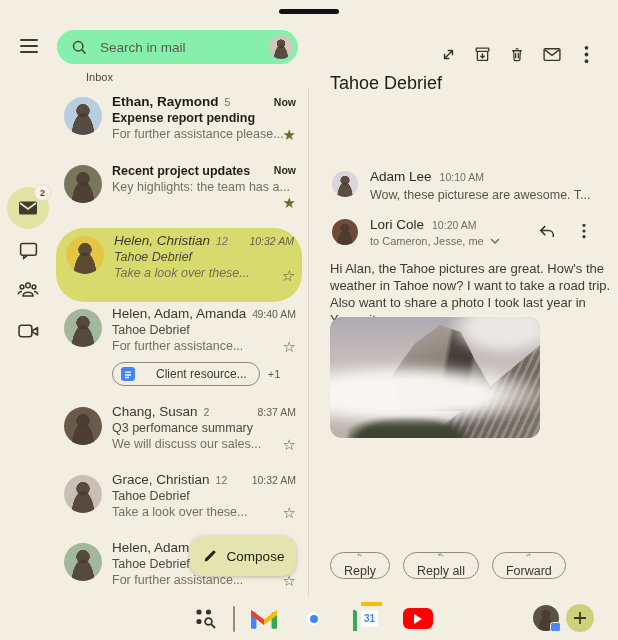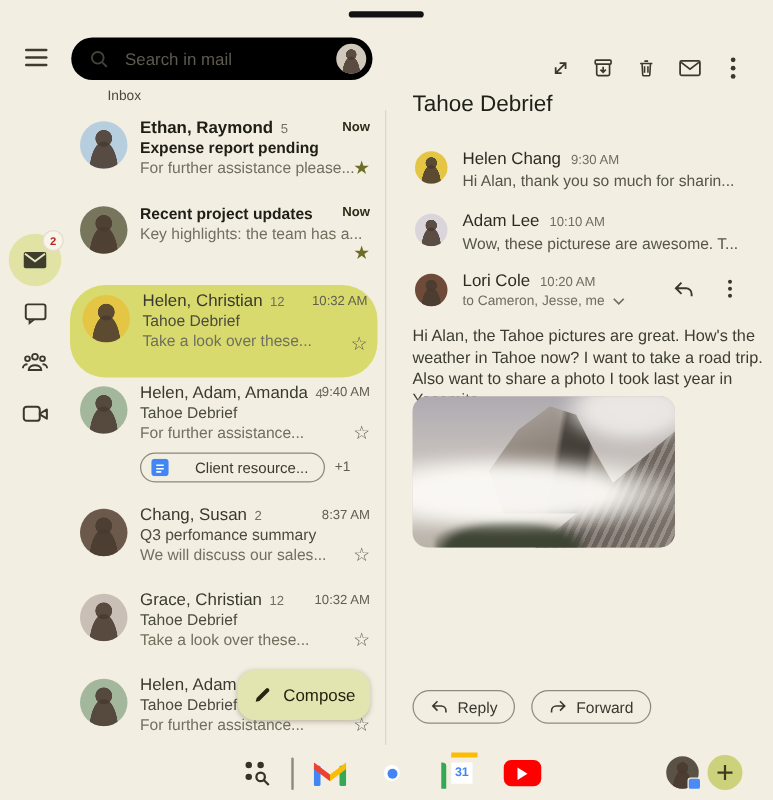--- a/index.html
+++ b/index.html
@@ -8,21 +8,21 @@
   svg{display:block;}
   
   .handle{position:absolute;left:279px;top:9px;width:60px;height:5px;border-radius:3px;background:#121212;}
   
   .hamburger{position:absolute;left:20px;top:39px;width:18px;height:14px;display:flex;flex-direction:column;justify-content:space-between;background:none;border:none;padding:0;cursor:pointer;}
   .hamburger span{display:block;height:2px;border-radius:1px;background:#3e3c31;}
   .rail-item{position:absolute;left:7px;width:42px;height:42px;display:flex;align-items:center;justify-content:center;border-radius:50%;}
   .rail-item.selected{background:#e0e3a4;}
   .rail-badge{position:absolute;right:-2px;top:-3px;width:15px;height:15px;border-radius:50%;background:#f8f4ea;border:1px solid #e3ded0;color:#b3261e;font-size:9px;font-weight:700;display:flex;align-items:center;justify-content:center;}
   
-  .searchbar{position:absolute;left:57px;top:30px;width:241px;height:34px;border-radius:17px;background:#000000;display:flex;align-items:center;padding:0 5px 0 14px;box-sizing:border-box;}
+  .searchbar{position:absolute;left:57px;top:30px;width:241px;height:34px;border-radius:17px;background:#86efac;display:flex;align-items:center;padding:0 5px 0 14px;box-sizing:border-box;}
   .searchbar .ph{flex:1;margin-left:12px;font-size:13.5px;color:#5d5b4f;}
   .avatar{position:relative;border-radius:50%;overflow:hidden;flex:none;}
   .avatar::after{content:"";position:absolute;inset:0;background:
     radial-gradient(circle at 50% 36%, rgba(73,58,47,.88) 0 21%, rgba(73,58,47,0) 22.5%),
     radial-gradient(ellipse at 50% 108%, rgba(73,58,47,.88) 0 42%, rgba(73,58,47,0) 43.5%);}
   .av24{width:24px;height:24px;}
   .av38{width:38px;height:38px;}
   .av26{width:26px;height:26px;}
   .inbox-label{position:absolute;left:86px;top:71px;font-size:11px;color:#4b4a3e;}
   
@@ -31,21 +31,21 @@
   .row .txt{position:absolute;left:56px;top:0;right:60px;}
   .l1{font-size:13.5px;color:#3a392f;font-weight:500;white-space:nowrap;}
   .l1 .ct{font-size:10.5px;color:#71705f;font-weight:400;margin-left:6px;}
   .l2{font-size:12.5px;color:#4c4b40;margin-top:2px;white-space:nowrap;}
   .l3{font-size:12.5px;color:#71705f;margin-top:2px;white-space:nowrap;}
   .row.unread .l1,.row.unread .l2{font-weight:700;color:#1f1e16;}
   .tm{position:absolute;right:8px;top:2px;font-size:10.5px;color:#61604f;}
   .row.unread .tm{font-weight:700;color:#2b2d18;}
   .star{position:absolute;right:8px;top:33px;font-size:15px;color:#57554a;line-height:15px;cursor:pointer;}
   .star.filled{color:#6d6d28;}
-  .row.selected{left:56px;width:246px;height:74px;border-radius:28px;}
+  .row.selected{left:56px;width:246px;height:74px;border-radius:28px;font-style:italic;}
   .row.selected .avatar{top:8px;left:10px;}
   .row.selected .txt{top:5px;left:58px;}
   .row.selected .tm{top:7px;}
   .row.selected .star{top:40px;}
   .chiprow{position:absolute;left:56px;top:56px;display:flex;align-items:center;gap:8px;}
   .chip{display:flex;align-items:center;gap:21px;border:1px solid #8b887a;border-radius:13px;height:24px;padding:0 12px 0 8px;font-size:12px;color:#3c3b31;background:transparent;cursor:pointer;}
   .chip-extra{font-size:11px;color:#5e5d4f;}
   .compose{position:absolute;left:190px;top:536px;width:106px;height:40px;border-radius:14px;border:none;display:flex;align-items:center;justify-content:center;gap:9px;font-size:13.5px;font-weight:500;color:#23220f;box-shadow:0 1px 4px rgba(90,85,50,.35);cursor:pointer;z-index:6;font-family:inherit;}
   
   .vdiv{position:absolute;left:308px;top:88px;bottom:44px;width:1px;background:#ddd7c8;}
@@ -64,21 +64,21 @@
   
   .photo{position:absolute;left:330px;top:317px;width:210px;height:121px;border-radius:12px;overflow:hidden;background:linear-gradient(180deg,#aeaab0 0%,#c2bcba 32%,#d3cdc7 60%,#b9b2a9 100%);cursor:pointer;}
   .ph-slope{position:absolute;right:-24px;bottom:-12px;width:150px;height:125px;background:linear-gradient(295deg,#968d84 0%,#786f67 45%,#554f49 85%);clip-path:polygon(100% 0,100% 100%,0 100%);}
   .ph-slope::after{content:"";position:absolute;inset:0;background:repeating-linear-gradient(115deg,rgba(255,255,255,.14) 0 3px,rgba(0,0,0,.12) 3px 7px);clip-path:polygon(100% 0,100% 100%,0 100%);}
   .ph-cliff{position:absolute;left:52px;top:8px;width:116px;height:86px;background:linear-gradient(160deg,#aaa29b 10%,#8b8279 45%,#6b635c 80%),linear-gradient(100deg,transparent 52%,rgba(43,38,34,.6) 56% 72%,transparent 76%);background-blend-mode:multiply;clip-path:polygon(18% 100%,8% 60%,28% 22%,50% 0,68% 8%,80% 40%,95% 75%,100% 100%);}
   .ph-fog{position:absolute;left:-12px;top:46px;width:230px;height:58px;background:radial-gradient(ellipse at 38% 55%,rgba(250,248,244,.98) 0 42%,rgba(250,248,244,0) 74%);filter:blur(5px);}
   .ph-fog2{position:absolute;left:120px;top:-8px;width:110px;height:46px;background:radial-gradient(ellipse at 50% 40%,rgba(240,237,233,.9) 0 45%,rgba(240,237,233,0) 75%);filter:blur(5px);}
   .ph-trees{position:absolute;left:18px;bottom:-4px;width:120px;height:26px;background:radial-gradient(ellipse at 50% 100%,#3e4434 0 60%,rgba(62,68,52,0) 80%);filter:blur(1.5px);}
   
   .btnrow{position:absolute;left:330px;top:552px;display:flex;gap:13px;}
-  .pill{display:flex;align-items:center;gap:7px;height:27px;border:1px solid #8f8b7c;border-radius:14px;background:transparent;padding:0 13px;font-size:12.5px;color:#393830;cursor:pointer;font-family:inherit;}
+  .pill{display:flex;align-items:center;gap:7px;height:27px;border:1px solid #8f8b7c;border-radius:14px;background:transparent;padding:0 13px;font-size:12.5px;color:#393830;cursor:pointer;font-family:inherit;flex-direction:column;}
   
   .tb{position:absolute;left:0;right:0;top:600px;height:40px;}
   .tb-item{position:absolute;cursor:pointer;}
   .tb-div{position:absolute;left:233px;top:6px;width:2px;height:26px;background:#908d80;border-radius:1px;}
   .chrome{width:29px;height:29px;border-radius:50%;background:conic-gradient(from 90deg,#fbbc05 0 120deg,#34a853 120deg 240deg,#ea4335 240deg 360deg);position:relative;}
   .chrome::before{content:"";position:absolute;left:8px;top:8px;width:13px;height:13px;border-radius:50%;background:#fff;}
   .chrome::after{content:"";position:absolute;left:10.5px;top:10.5px;width:8px;height:8px;border-radius:50%;background:#4285f4;}
   .cal{width:25px;height:25px;border-radius:3px;background:#4285f4;position:relative;}
   .cal .g{position:absolute;right:0;top:4px;width:4px;height:21px;background:#34a853;border-radius:0 3px 0 0;}
   .cal .y{position:absolute;left:4px;bottom:0;width:21px;height:4px;background:#fbbc05;}
@@ -267,27 +267,20 @@
       <svg width="5" height="19" viewBox="0 0 5 20" fill="#3a382d">
           <circle cx="2.5" cy="3" r="2"></circle>
           <circle cx="2.5" cy="10" r="2"></circle>
           <circle cx="2.5" cy="17" r="2"></circle>
         </svg>
     </span>
   </div>
 
   <h1 class="thread-title" style="margin:0;">Tahoe Debrief</h1>
 
-  <div class="msg" style="top:119px">
-    <span class="avatar av26" style="background: rgb(229, 197, 68);"></span>
-    <div class="mtxt">
-      <div class="m1l"><span>Helen Chang</span><span class="mtime">9:30 AM</span></div>
-      <div class="m2l">Hi Alan, thank you so much for sharin...</div>
-    </div>
-  </div>
 
   <div class="msg" style="top:169px">
     <span class="avatar av26" style="background: rgb(217, 213, 218);"></span>
     <div class="mtxt">
       <div class="m1l"><span>Adam Lee</span><span class="mtime">10:10 AM</span></div>
       <div class="m2l">Wow, these picturese are awesome. T...</div>
     </div>
   </div>
 
   <div class="msg" style="top:217px">
@@ -328,20 +321,26 @@
   </div>
 
   <div class="btnrow">
     <button class="pill">
       <svg width="15" height="13" viewBox="0 0 20 16" fill="none" stroke="#3a382d" stroke-width="1.7">
           <path d="M8 2 L3 7 l5 5 M3 7 h9 a5 5 0 0 1 5 5 v2"></path>
         </svg>
       <span>Reply</span>
     </button>
     <button class="pill">
+      <svg width="17" height="13" viewBox="0 0 24 16" fill="none" stroke="#3a382d" stroke-width="1.7">
+          <path d="M7 2 L2 7 l5 5 M12 2 L7 7 l5 5 M7 7 h9 a5 5 0 0 1 5 5 v2"></path>
+        </svg>
+      <span>Reply all</span>
+    </button>
+    <button class="pill">
       <svg width="15" height="13" viewBox="0 0 20 16" fill="none" stroke="#3a382d" stroke-width="1.7">
           <path d="M12 2 L17 7 l-5 5 M17 7 H8 a5 5 0 0 0 -5 5 v2"></path>
         </svg>
       <span>Forward</span>
     </button>
   </div>
 
   <div class="tb">
     <span class="tb-item" style="left:193px;top:6px">
       <svg width="25" height="25" viewBox="0 0 25 25" fill="none">

